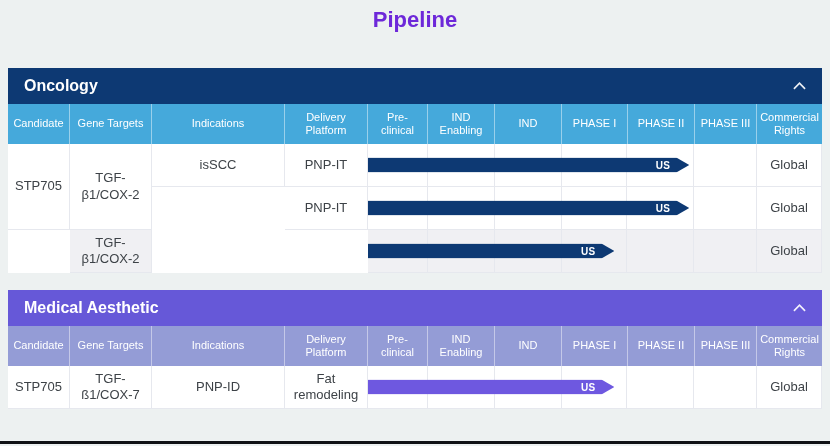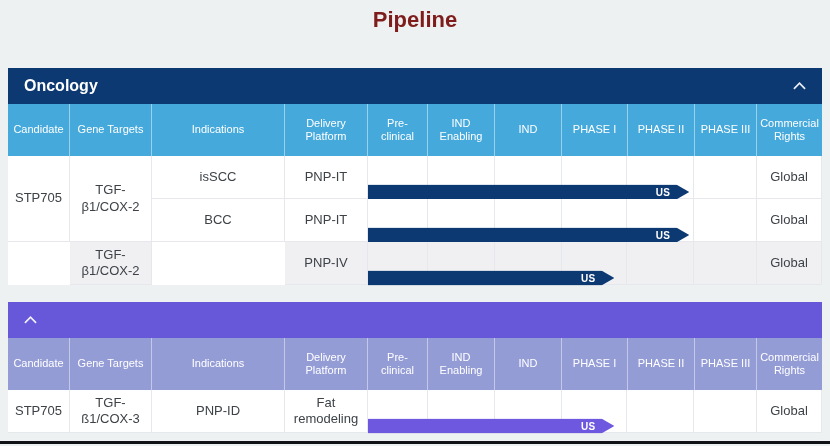--- a/index.html
+++ b/index.html
@@ -6,37 +6,37 @@
   html,body { width:830px; height:446px; }
   body {
     font-family:"Liberation Sans","DejaVu Sans",sans-serif;
     background:#edf1f1;
     position:relative;
     overflow:hidden;
   }
   .page { padding:8px; position:relative; height:100%; }
   .title {
     text-align:center; font-size:22px; font-weight:bold;
-    color:#7f1d1d; line-height:24px; margin-bottom:36px;
+    color:#6d28d9; line-height:24px; margin-bottom:36px;
   }
   .panel { width:100%; }
   .panel + .panel { margin-top:17px; }
   .sec-header {
     height:36px; display:flex; align-items:center; justify-content:space-between;
     padding:0 16px; color:#fff; font-size:16px; font-weight:bold; cursor:pointer;
   }
   .sec-header.navy { background:#0d3973; }
   .sec-header.purple { background:#6658d8; }
   .chevron { display:flex; align-items:center; opacity:.92; }
 
   .grid11 {
     display:grid;
     grid-template-columns:62fr 82fr 133fr 83fr 60fr 67fr 67fr 66fr 67fr 62fr 65fr;
   }
-  .colhead { height:52px; color:#fff; font-size:11px; }
+  .colhead { height:40px; color:#fff; font-size:11px; }
   .colhead.blue { background:#45a9db; }
   .colhead.lav  { background:#949cd6; }
   .ch {
     display:flex; align-items:center; justify-content:center; text-align:center;
     line-height:1.2; padding:2px 3px;
     border-right:1px solid rgba(255,255,255,.45);
   }
   .ch:last-child { border-right:none; }
 
   .tbody { grid-auto-rows:43px; background:#fff; }
@@ -57,21 +57,21 @@
     grid-template-columns:60fr 67fr 67fr 66fr 67fr 62fr;
   }
   .tcell { border-right:1px solid #e6e8ee; }
   .tcell:last-child { border-right:none; }
 
   .arrow {
     position:absolute; left:0; top:50%; transform:translateY(-50%);
     height:15px;
     clip-path:polygon(0 0, calc(100% - 13px) 0, 100% 50%, calc(100% - 13px) 100%, 0 100%);
     display:flex; align-items:center; justify-content:flex-end;
-    padding-right:19px; color:#fff; font-size:10px; font-weight:bold; letter-spacing:.3px;margin-top:15px;
+    padding-right:19px; color:#fff; font-size:10px; font-weight:bold; letter-spacing:.3px;
   }
   .arrow.navy-bar   { background:#0d3973; }
   .arrow.purple-bar { background:#6e58e0; }
 
   
   .on-c1 { grid-column:1; grid-row:1/3; }
   .on-c2 { grid-column:2; grid-row:1/3; }
   .r1c3 { grid-column:3; grid-row:1; } .r1c4 { grid-column:4; grid-row:1; }
   .r1tr { grid-column:5/11; grid-row:1; } .r1c11 { grid-column:11; grid-row:1; }
   .r2c3 { grid-column:3; grid-row:2; } .r2c4 { grid-column:4; grid-row:2; }
@@ -127,54 +127,53 @@
             <div class="tcell"></div>
             <div class="tcell"></div>
             <div class="tcell"></div>
             <div class="tcell"></div>
             <div class="tcell"></div>
         </div>
         <div class="arrow navy-bar" style="width: 82.8%;">US</div>
       </div>
       <div class="cell r1c11">Global</div>
 
-      <div class="cell r2c3">BCC</div>
       <div class="cell r2c4">PNP-IT</div>
       <div class="track r2tr">
         <div class="track-grid">
           <div class="tcell"></div>
             <div class="tcell"></div>
             <div class="tcell"></div>
             <div class="tcell"></div>
             <div class="tcell"></div>
             <div class="tcell"></div>
         </div>
         <div class="arrow navy-bar" style="width: 82.8%;">US</div>
       </div>
       <div class="cell r2c11">Global</div>
 
       <div class="cell alt r3c2">TGF-β1/COX-2</div>
-      <div class="cell alt r3c4">PNP-IV</div>
       <div class="track alt r3tr">
         <div class="track-grid">
           <div class="tcell"></div>
             <div class="tcell"></div>
             <div class="tcell"></div>
             <div class="tcell"></div>
             <div class="tcell"></div>
             <div class="tcell"></div>
         </div>
         <div class="arrow navy-bar" style="width: 63.5%;">US</div>
       </div>
       <div class="cell alt r3c11">Global</div>
     </div>
   </section>
 
   <section class="panel">
     <div class="sec-header purple">
+      <span>Medical Aesthetic</span>
       <span class="chevron">
         <svg viewBox="0 0 14 8" width="13" height="8">
             <polyline points="1,7 7,1 13,7" fill="none" stroke="#ffffff" stroke-width="1.8"></polyline>
           </svg>
       </span>
     </div>
 
     <div class="grid11 colhead lav">
       <div class="ch">Candidate</div>
       <div class="ch">Gene Targets</div>
@@ -184,21 +183,21 @@
       <div class="ch">IND Enabling</div>
       <div class="ch">IND</div>
       <div class="ch">PHASE I</div>
       <div class="ch">PHASE II</div>
       <div class="ch">PHASE III</div>
       <div class="ch">Commercial Rights</div>
     </div>
 
     <div class="grid11 tbody">
       <div class="cell">STP705</div>
-      <div class="cell">TGF-ß1/COX-3</div>
+      <div class="cell">TGF-ß1/COX-7</div>
       <div class="cell">PNP-ID</div>
       <div class="cell">Fat remodeling</div>
       <div class="track" style="grid-column:5/11;">
         <div class="track-grid">
           <div class="tcell"></div>
             <div class="tcell"></div>
             <div class="tcell"></div>
             <div class="tcell"></div>
             <div class="tcell"></div>
             <div class="tcell"></div>

